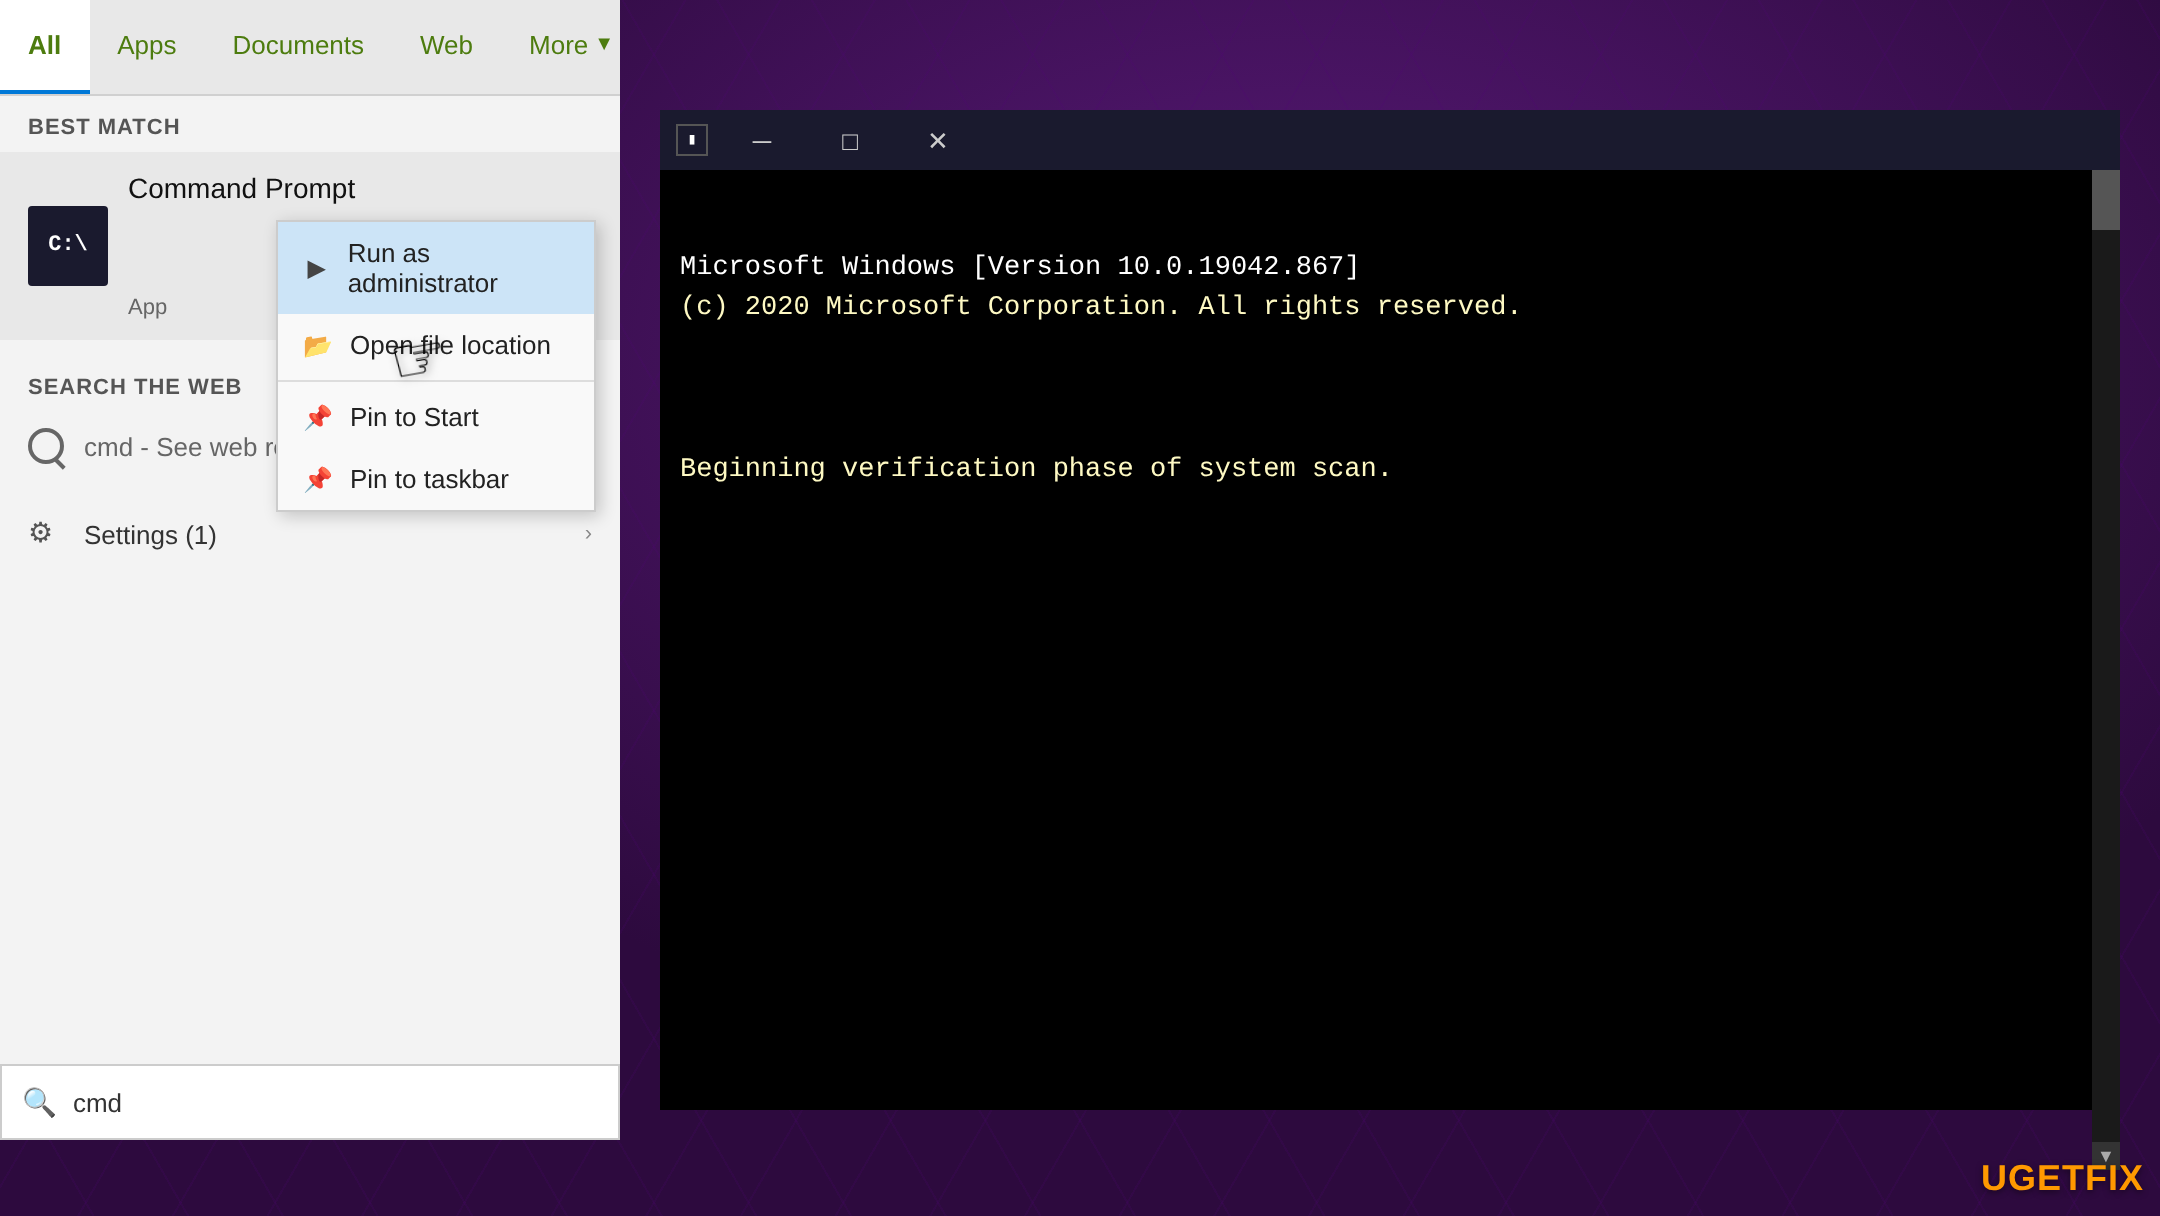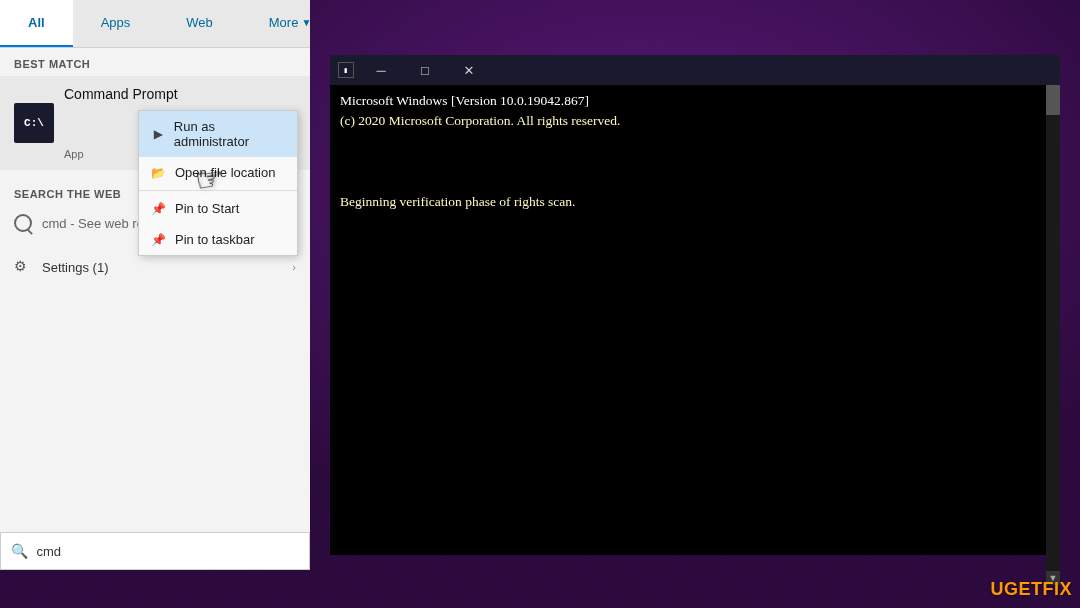--- a/index.html
+++ b/index.html
@@ -47,23 +47,23 @@
     .start-nav {
       display: flex;
       align-items: stretch;
       background: #e8e8e8;
       height: 48px;
       border-bottom: 1px solid #d0d0d0;
     }
     .start-nav-item {
       display: flex;
       align-items: center;
-      padding: 0 28px;
+      padding: 0 14px;
       font-size: 13px;
-      color: #0369a1;
+      color: #4d7c0f;
       cursor: pointer;
       border-bottom: 2px solid transparent;
       user-select: none;
     }
     .start-nav-item.active {
       border-bottom: 2px solid #0078d7;
       background: #fff;
       font-weight: 600;
     }
     .more-arrow {
@@ -313,26 +313,27 @@
       font-size: 13px;
       cursor: pointer;
       background: transparent;
       border: none;
     }
 
     
     .cmd-content {
       flex: 1;
       padding: 6px 10px;
-      font-family: Liberation Serif, serif;
+      font-family: Liberation Mono, monospace;
       font-size: 13.5px;
       color: #c0c0c0;
       line-height: 1.5;
       overflow: hidden;
       position: relative;
+      margin-top: 34px;
     }
     .cmd-line {
       white-space: pre;
     }
     .cmd-line.bright {
       color: #ffffff;
     }
     .cmd-line.dim {
       color: #fef9c3;
     }
@@ -399,20 +400,23 @@
 <div class="bg"></div>
 
 <div class="start-menu">
 
   <div class="start-nav">
     <div class="start-nav-item active">
       <span>All</span>
     </div>
     <div class="start-nav-item">
       <span>Apps</span>
+    </div>
+    <div class="start-nav-item">
+      <span>Documents</span>
     </div>
     <div class="start-nav-item">
       <span>Web</span>
     </div>
     <div class="start-nav-item">
       <span>More</span>
       <span class="more-arrow">▼</span>
     </div>
   </div>
 
@@ -487,21 +491,21 @@
       <button class="cmd-ctrl-btn">□</button>
       <button class="cmd-ctrl-btn close">✕</button>
     </div>
   </div>
   <div class="cmd-content">
     <div class="cmd-line bright">Microsoft Windows [Version 10.0.19042.867]</div>
     <div class="cmd-line dim">(c) 2020 Microsoft Corporation. All rights reserved.</div>
     <div class="cmd-line">&nbsp;</div>
     <div class="cmd-line">&nbsp;</div>
     <div class="cmd-line">&nbsp;</div>
-    <div class="cmd-line dim">Beginning verification phase of rights scan.</div>
+    <div class="cmd-line dim">Beginning verification phase of system scan.</div>
   </div>
 
   <div class="cmd-scrollbar">
     <div class="cmd-scrollbar-thumb"></div>
     <div class="cmd-scrollbar-down">▼</div>
   </div>
 </div>
 
 <div class="watermark">
   <span class="watermark-text">

